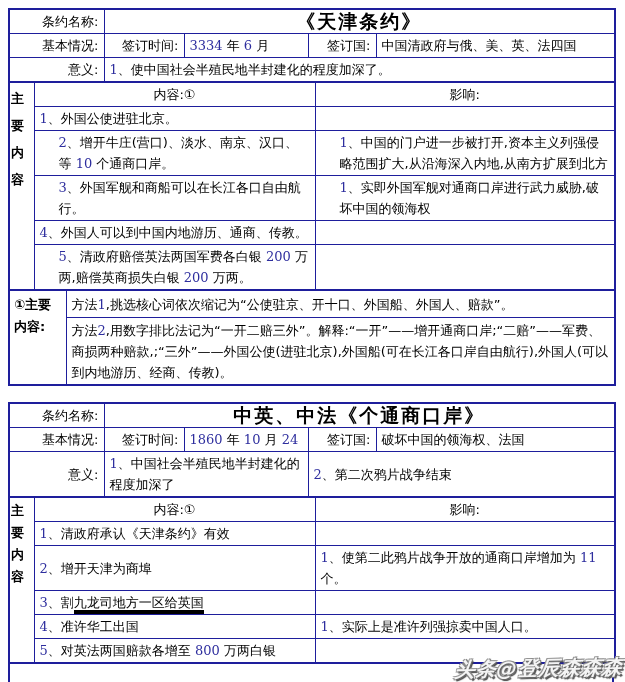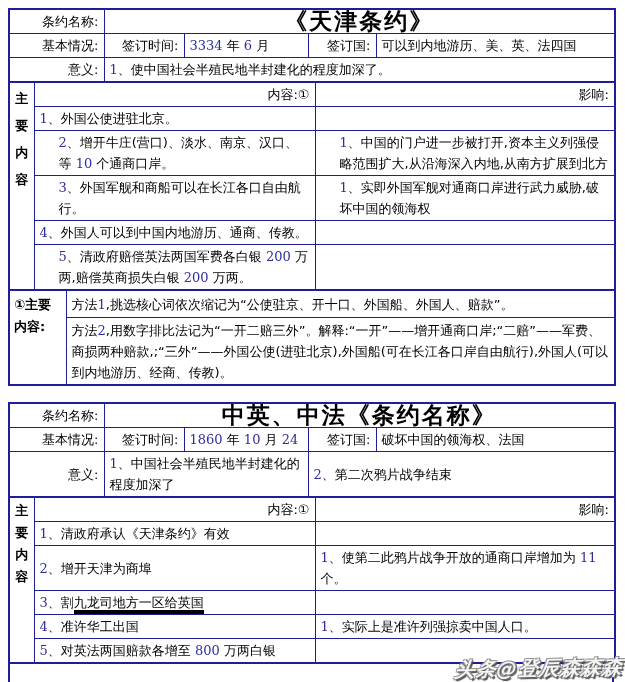--- a/index.html
+++ b/index.html
@@ -17,24 +17,24 @@
   table.t + table.t{margin-top:-2px;}
   td{
     border:1px solid var(--border);
     padding:1px 5px;
     line-height:21px;
     vertical-align:middle;
     overflow:hidden;
     word-break:break-all;
   }
   td.lbl{padding-left:6px;text-align:right;}
-  td.title{text-align:center;font-weight:bold;font-size:23px;letter-spacing:2px;}
-  td.hdr{text-align:right;}
+  td.title{text-align:center;font-weight:bold;font-size:19px;letter-spacing:2px;}
+  td.hdr{text-align:center;}
   td.side{
-    text-align:center;vertical-align:top;font-weight:bold;
+    vertical-align:top;font-weight:bold;
     padding:2px 1px;word-break:break-all;
   }
   .side1{line-height:27px;}
   .side2{line-height:22px;}
   td.memolbl{font-weight:bold;vertical-align:top;padding:3px 4px;line-height:22px;}
   tr.h20 td{height:18px;}
   tr.h21 td{height:19px;}
   tr.h26 td{height:24px;}
   tr.h42 td{height:40px;padding-left:24px;}
   tr.h62 td{height:60px;vertical-align:top;padding-top:2px;}
@@ -66,21 +66,21 @@
     <tbody>
         <tr class="h21">
       <td class="lbl">条约名称:</td>
       <td class="title" colspan="4">《天津条约》</td>
     </tr>
     <tr class="h21">
       <td class="lbl">基本情况:</td>
       <td class="lbl">签订时间:</td>
       <td><span class="num">3334</span> 年 <span class="num">6</span> 月</td>
       <td class="lbl">签订国:</td>
-      <td>可以到内地游历、美、英、法四国</td>
+      <td>中国清政府与俄、美、英、法四国</td>
     </tr>
     <tr class="h21">
       <td class="lbl">意义:</td>
       <td colspan="4"><span class="num">1</span>、使中国社会半殖民地半封建化的程度加深了。</td>
     </tr>
   </tbody>
     </table>
 
   <table class="t">
     <colgroup>
@@ -142,21 +142,21 @@
     <colgroup>
         <col style="width:95px">
         <col style="width:80px">
         <col style="width:124px">
         <col style="width:68px">
         <col style="width:239px">
       </colgroup>
     <tbody>
         <tr class="h21">
       <td class="lbl">条约名称:</td>
-      <td class="title" colspan="4">中英、中法《条约名称》</td>
+      <td class="title" colspan="4">中英、中法《个通商口岸》</td>
     </tr>
     <tr class="h21">
       <td class="lbl">基本情况:</td>
       <td class="lbl">签订时间:</td>
       <td><span class="num">1860</span> 年 <span class="num">10</span> 月 <span class="num">24</span></td>
       <td class="lbl">签订国:</td>
       <td>破坏中国的领海权、法国</td>
     </tr>
     <tr class="h21">
       <td class="lbl">意义:</td>

